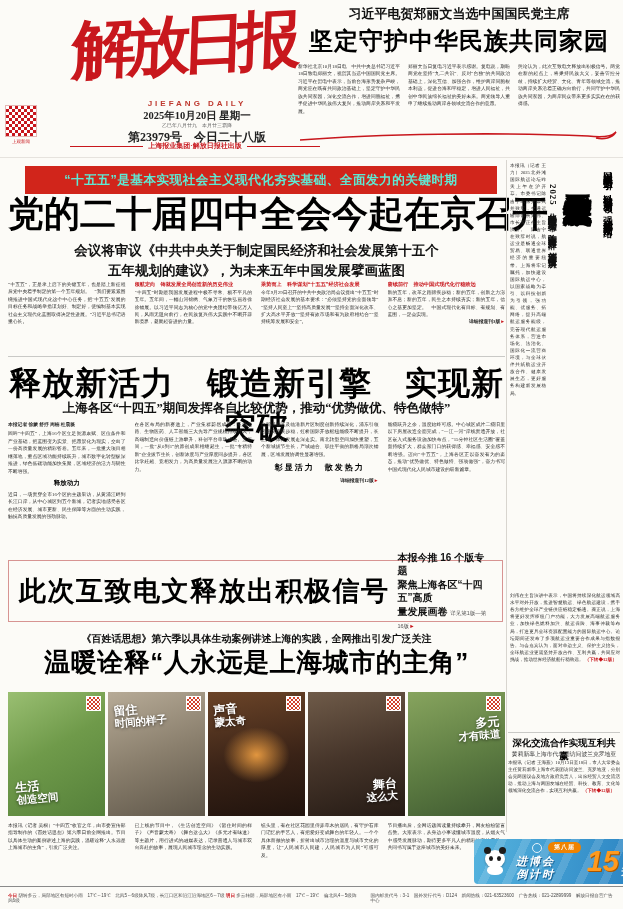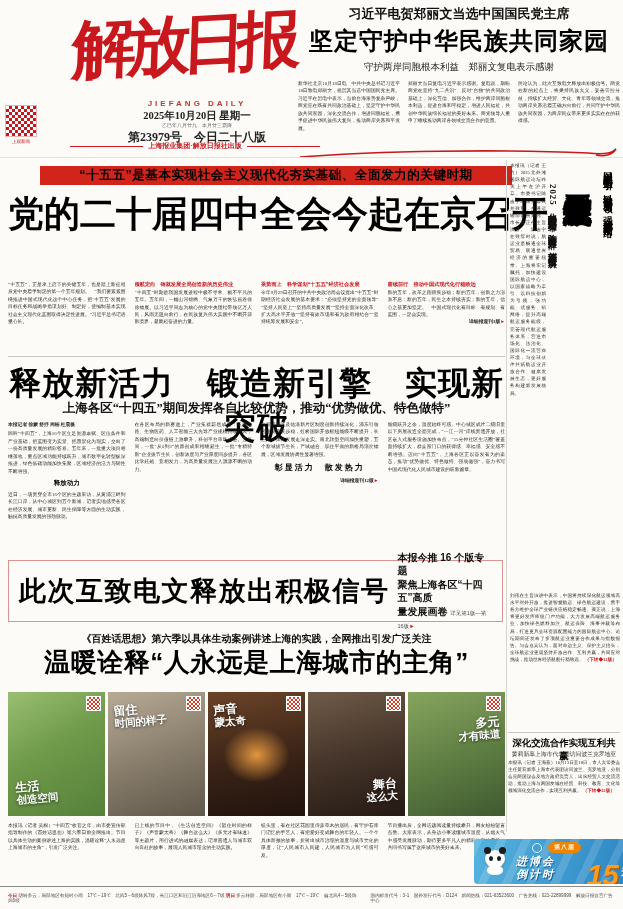--- a/index.html
+++ b/index.html
@@ -33,21 +33,21 @@
   .tr-kicker{text-align:center;font-size:13px;font-weight:bold;color:#111;}
   .tr-headline{text-align:center;font-size:24px;font-weight:900;letter-spacing:1px;margin-top:2px;color:#000;}
   .tr-subhead{text-align:center;font-size:9.5px;margin-top:4px;color:#222;}
   .tr-cols{display:flex;gap:8px;margin-top:6px;height:64px;}
   .tr-cols > div{flex:1;}
   .tr-swoosh{display:block;margin-top:2px;}
 
   .hl-header{left:0;top:157px;width:623px;height:1px;background:#e6e3de;}
 
   
-  .banner{left:40px;top:166px;width:472px;height:19px;background:#d1251b;color:#000000;
+  .banner{left:25px;top:166px;width:472px;height:28px;background:#d1251b;color:#5eead4;
           display:flex;align-items:center;justify-content:center;font-weight:bold;
           font-size:12.6px;letter-spacing:.5px;}
   .lead-hl{left:8px;top:190px;width:497px;text-align:center;font-size:36px;font-weight:900;
            color:#000;letter-spacing:0;white-space:nowrap;}
   .lead-sub{left:8px;top:241px;width:497px;text-align:center;font-size:13.5px;font-weight:bold;
             line-height:1.45;color:#111;}
   .lead-cols{left:8px;top:281px;width:497px;height:71px;display:flex;gap:9px;}
   .lead-cols > div{flex:1;overflow:hidden;}
   .kick{display:block;color:#c8171d;font-weight:bold;font-size:5.2px;line-height:1.5;}
   .more{display:block;text-align:right;font-weight:bold;font-size:4.8px;color:#222;}
@@ -125,21 +125,21 @@
   .panda .e1{left:7px;} .panda .e2{left:15px;}
   .panda .body{position:absolute;left:5px;top:17px;width:16px;height:10px;background:#fff;
                border-radius:50% 50% 45% 45%;}
   .expo-logo{position:absolute;left:58px;top:4px;width:8px;height:8px;border:1px solid #fff;
              border-radius:50%;opacity:.85;}
   .expo-badge{position:absolute;left:74px;top:3px;background:#f08300;color:#fff;font-size:6px;
               font-weight:bold;padding:1px 6px;border-radius:6px;letter-spacing:1px;}
   .exl{position:absolute;left:42px;font-style:italic;font-weight:900;color:#fff;font-size:11px;
        letter-spacing:2px;text-shadow:1px 1px 0 #175d8f;}
   .exl1{top:15px;} .exl2{top:28px;}
-  .days{position:absolute;right:17px;top:20px;font-size:29px;font-weight:900;font-style:italic;
+  .days{position:absolute;right:17px;top:6px;font-size:29px;font-weight:900;font-style:italic;
         color:#ff9a1f;text-shadow:1px 1px 0 #a85600;}
   .unit{position:absolute;right:6px;bottom:5px;font-size:9px;font-weight:bold;color:#fff;}
 
   
   .footer{left:0;top:886px;width:623px;height:23px;border-top:1px solid #8a8a8a;
           box-sizing:border-box;display:flex;justify-content:space-between;align-items:center;
           padding:0 8px;font-size:4.6px;color:#4a4a4a;gap:12px;}
   .wlabel{color:#c8171d;font-weight:bold;}
 </style>
 </head>
@@ -156,35 +156,38 @@
     <span class="rule"></span>
     <span>上海报业集团·解放日报社出版</span>
     <span class="rule"></span>
   </div>
   <div class="abs mh-qr"></div>
   <div class="abs mh-qrcap">上观新闻</div>
 
   <div class="abs tr">
     <div class="tr-kicker">习近平电贺郑丽文当选中国国民党主席</div>
     <div class="tr-headline sans">坚定守护中华民族共同家园</div>
-    <div class="tr-subhead">守护两岸同胞根本利益　郑丽文复电表示感谢</div>
     <div class="tr-cols tiny just">
       <div>新华社北京10月18日电　中共中央总书记习近平18日致电郑丽文，祝贺其当选中国国民党主席。习近平在贺电中表示，当前台海形势复杂严峻，两党应在既有共同政治基础上，坚定守护中华民族共同家园，深化交流合作，增进同胞福祉，携手促进中华民族伟大复兴，推动两岸关系和平发展。</div>
       <div>郑丽文当日复电习近平表示感谢。复电说，期盼两党在坚持“九二共识”、反对“台独”的共同政治基础上，深化互信、加强合作，维护两岸同胞根本利益，促进台海和平稳定，增进人民福祉，共创中华民族绵长福祉的美好未来。两党领导人重申了继续推动两岸各领域交流合作的意愿。</div>
       <div>舆论认为，此次互致电文释放出积极信号。两党在新的起点上，将秉持民族大义，妥善管控分歧，持续扩大经贸、文化、青年等领域交流，推动两岸关系沿着正确方向前行，共同守护中华民族共同家园，为两岸民众带来更多实实在在的获得感。</div>
     </div>
     <svg class="tr-swoosh" width="322" height="14" viewBox="0 0 322 14">
       <path d="M2,11 C80,5 200,3 290,7 C305,9 313,8 318,3 C314,9 306,11 298,9" fill="none" stroke="#c8171d" stroke-width="1.6"></path>
     </svg>
   </div>
 
   <div class="abs hl-header"></div>
 
   <div class="abs banner sans">“十五五”是基本实现社会主义现代化夯实基础、全面发力的关键时期</div>
   <div class="abs lead-hl">党的二十届四中全会今起在京召开</div>
+  <div class="abs lead-sub">
+    <div>会议将审议《中共中央关于制定国民经济和社会发展第十五个</div>
+    <div>五年规划的建议》，为未来五年中国发展擘画蓝图</div>
+  </div>
   <div class="abs lead-cols tiny just">
     <div>
       <span>“十五五”，正是承上启下的关键五年，也是踏上新征程后党中央着手制定的第一个五年规划。　“我们要紧紧围绕推进中国式现代化这个中心任务，把‘十五五’发展的目标任务和战略举措谋划好、制定好，使编制基本实现社会主义现代化蓝图取得决定性进展。”习近平总书记语重心长。</span>
     </div>
     <div>
       <span class="kick">领航定向　铸就发展全局创造新的历史伟业</span>
       <span>“十四五”时期是我国发展进程中极不寻常、极不平凡的五年。五年间，一幅山河锦绣、气象万千的恢弘画卷徐徐铺展。以习近平同志为核心的党中央团结带领亿万人民，风雨无阻向前行，在民族复兴伟大实践中不断开辟新境界，凝聚起奋进的力量。</span>
     </div>
     <div>
       <span class="kick">乘势而上　科学谋划“十五五”经济社会发展</span>

